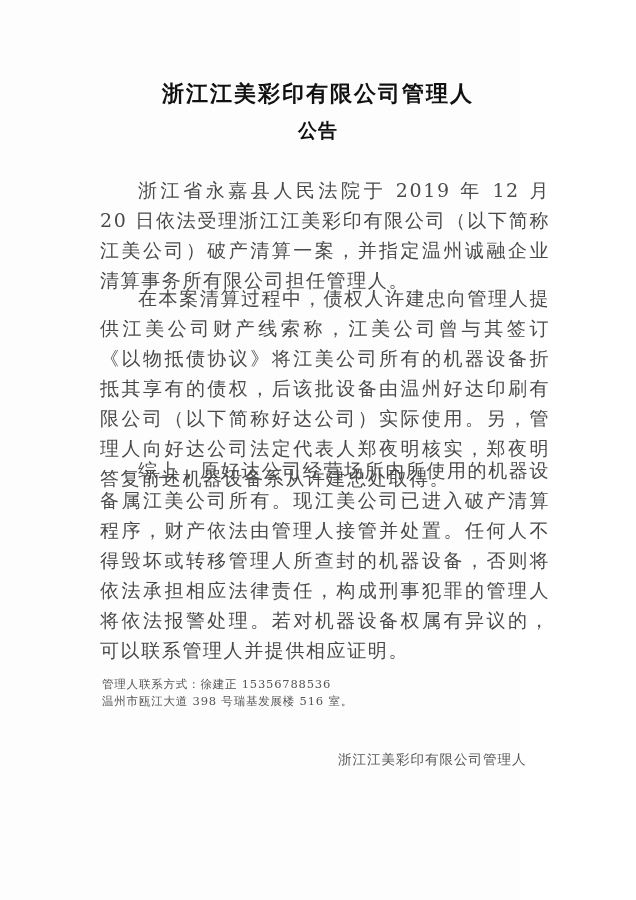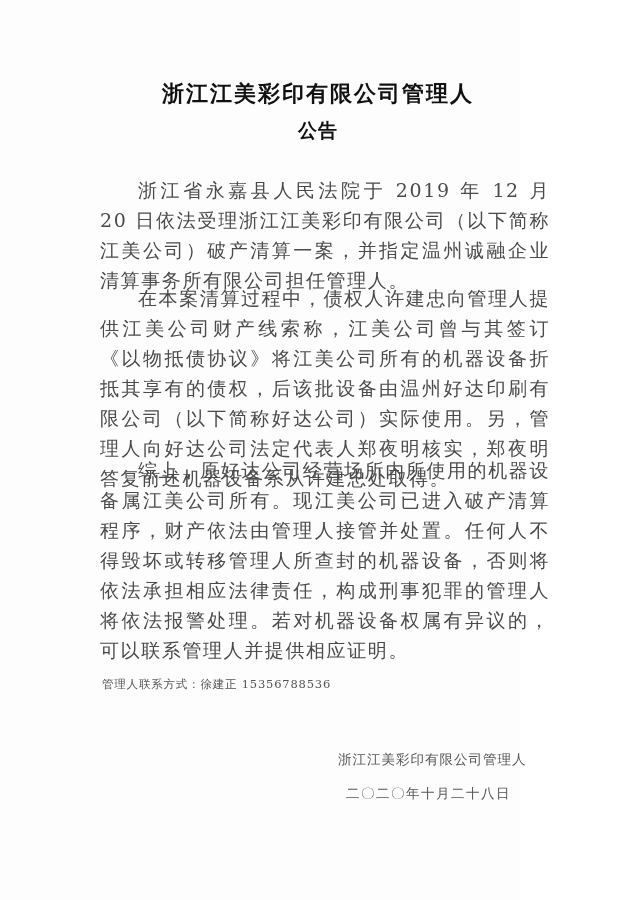--- a/index.html
+++ b/index.html
@@ -80,17 +80,17 @@
 <div class="page">
   <div class="title t1">浙江江美彩印有限公司管理人</div>
   <div class="title t2">公告</div>
 
   <div class="body-text p1">浙江省永嘉县人民法院于 2019 年 12 月 20 日依法受理浙江江美彩印有限公司（以下简称江美公司）破产清算一案，并指定温州诚融企业清算事务所有限公司担任管理人。</div>
   <div class="body-text p2">在本案清算过程中，债权人许建忠向管理人提供江美公司财产线索称，江美公司曾与其签订《以物抵债协议》将江美公司所有的机器设备折抵其享有的债权，后该批设备由温州好达印刷有限公司（以下简称好达公司）实际使用。另，管理人向好达公司法定代表人郑夜明核实，郑夜明答复前述机器设备系从许建忠处取得。</div>
   <div class="body-text p3">综上，原好达公司经营场所内所使用的机器设备属江美公司所有。现江美公司已进入破产清算程序，财产依法由管理人接管并处置。任何人不得毁坏或转移管理人所查封的机器设备，否则将依法承担相应法律责任，构成刑事犯罪的管理人将依法报警处理。若对机器设备权属有异议的，可以联系管理人并提供相应证明。</div>
 
   <div class="contact">
     <div>管理人联系方式：徐建正 15356788536</div>
+    <div>温州市瓯江大道 398 号瑞基发展楼 516 室。</div>
   </div>
 
   <div class="signature sig-name">浙江江美彩印有限公司管理人</div>
-  <div class="signature sig-date">二〇二〇年十月二十八日</div>
 </div>
 
 </body></html>

